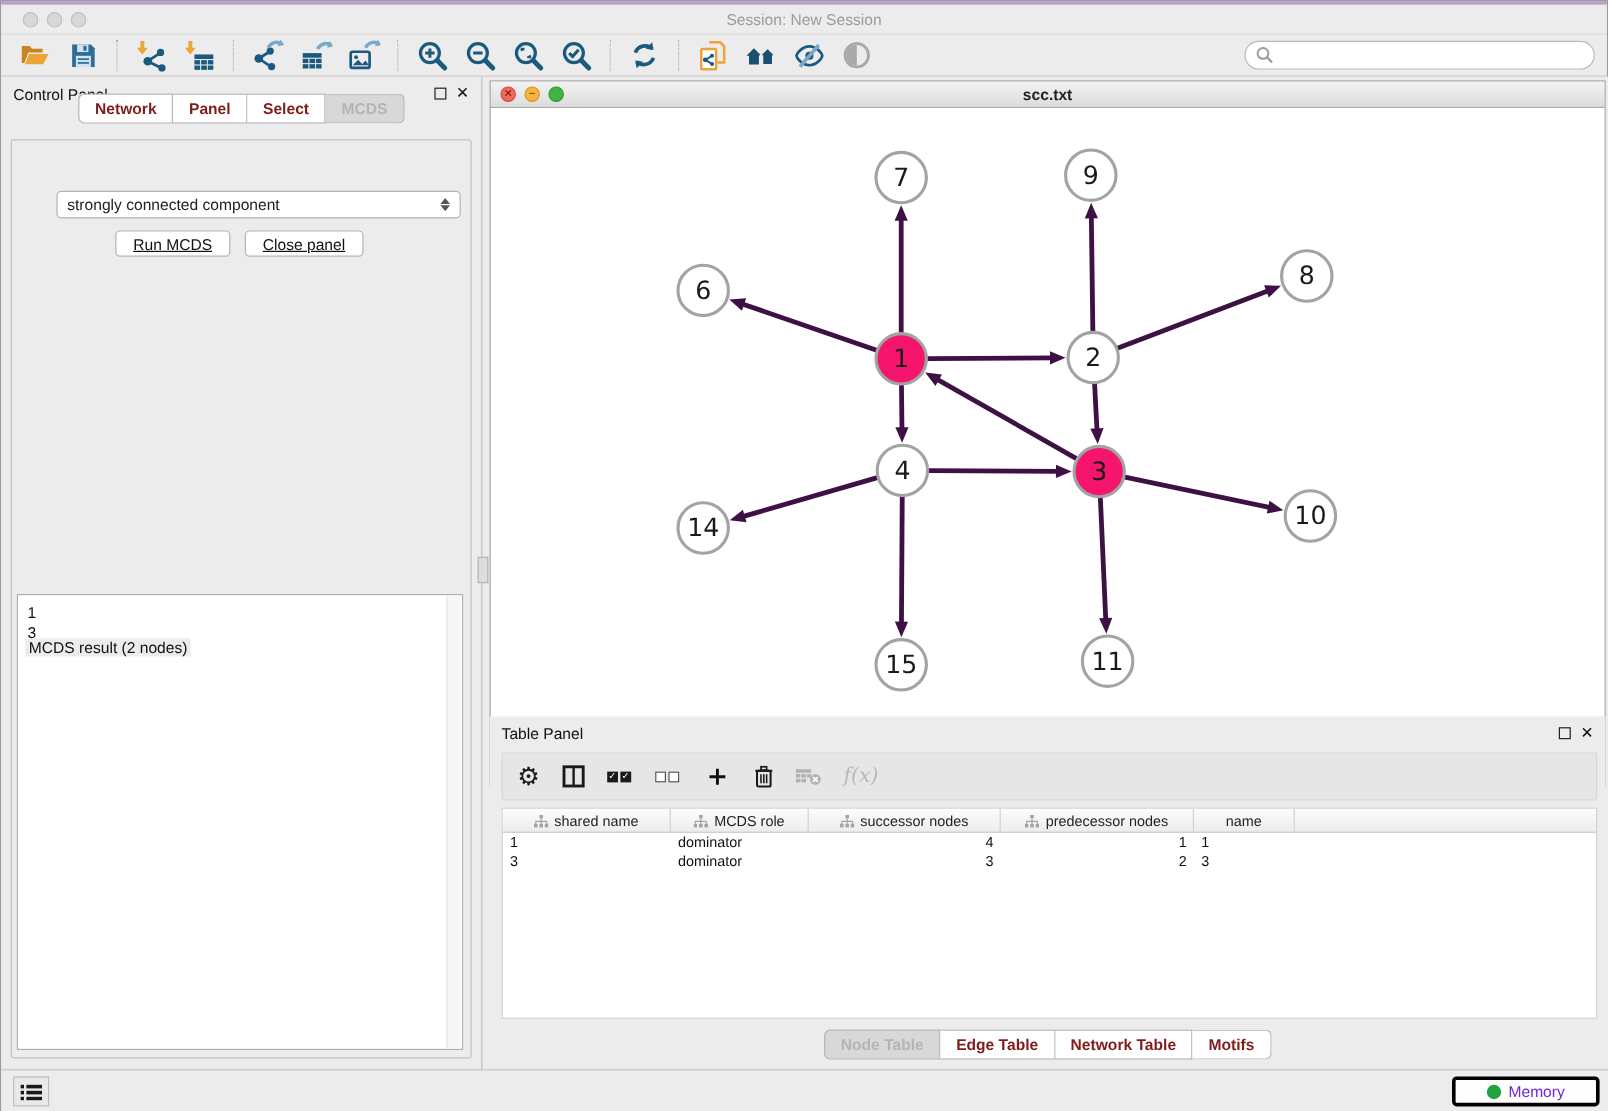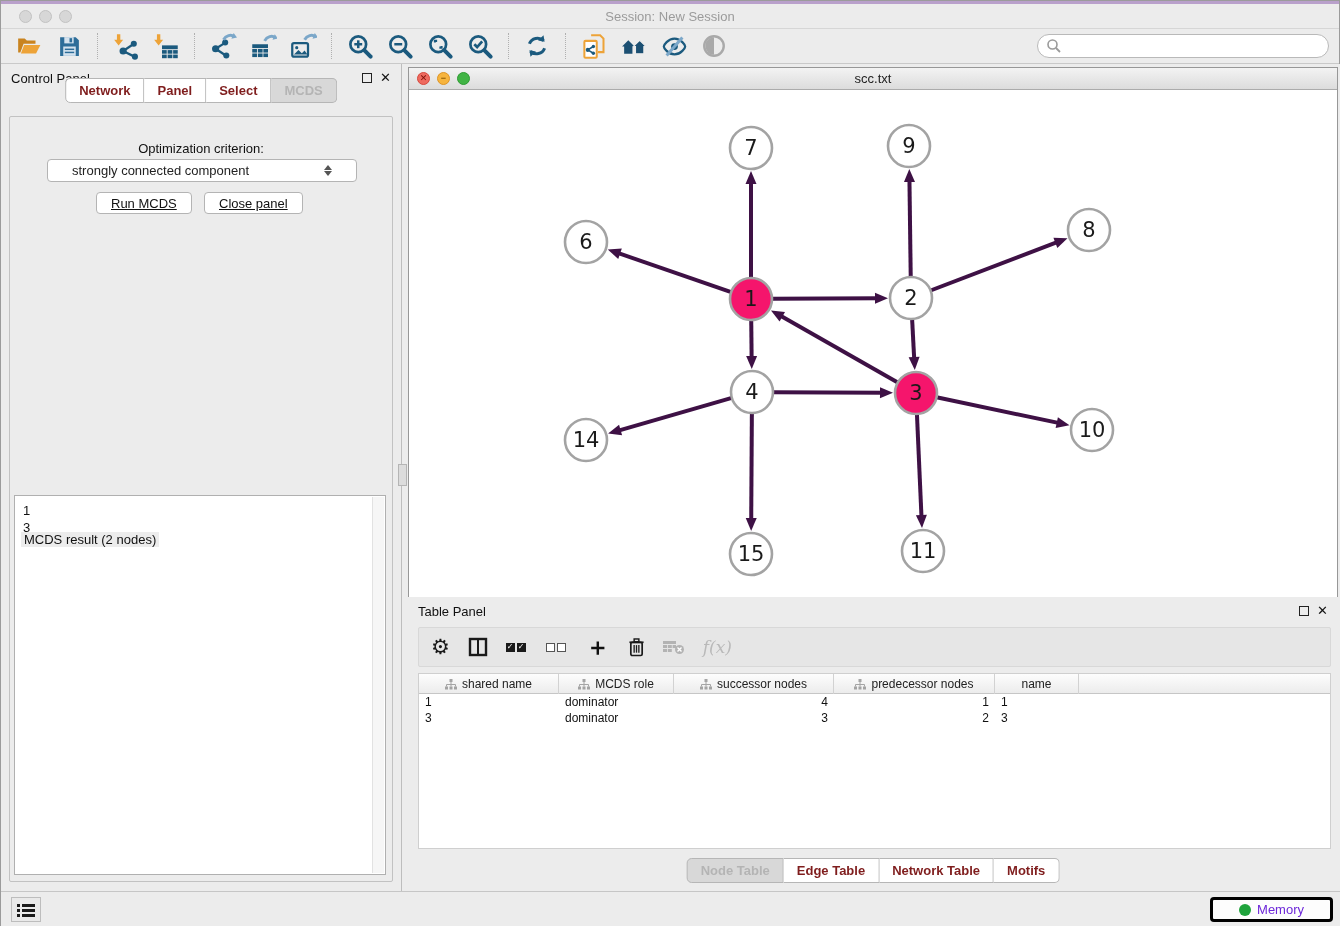--- a/index.html
+++ b/index.html
@@ -33,21 +33,21 @@
 
   .seg-tabs { position:absolute; display:flex; z-index:5; }
   .seg-tab { padding:4px 13px; background:#fff; border:1px solid #b6b6b6; border-left:none; font-size:13px; font-weight:bold; color:#7f1d1d; cursor:default; }
   .seg-tab:first-child { border-left:1px solid #b6b6b6; border-radius:5px 0 0 5px; }
   .seg-tab:last-child { border-radius:0 5px 5px 0; }
   .seg-tab.active { background:#d8d8d8; color:#b4b4b4; }
   #cp-tabs { top:14px; left:50%; transform:translateX(-50%); }
 
   #cp-content { position:absolute; left:8px; top:52px; width:384px; height:766px; border:1px solid #c2c2c2; background:#ececec; border-radius:2px; }
   #opt-label { position:absolute; top:24px; width:100%; text-align:center; font-size:13px; color:#111; }
-  #opt-select { position:absolute; top:42px; left:37px; width:310px; height:23px; background:#fff; border:1px solid #b4b4b4; border-radius:4px; display:flex; align-items:center; padding:0 24px; font-size:13px; }
+  #opt-select { position:absolute; top:42px; left:37px; width:337px; height:23px; background:#fff; border:1px solid #b4b4b4; border-radius:4px; display:flex; align-items:center; padding:0 8px; font-size:13px; }
   #opt-stepper { margin-left:auto; display:flex; flex-direction:column; gap:1px; }
   #opt-stepper i { width:0; height:0; border-left:4px solid transparent; border-right:4px solid transparent; }
   #opt-stepper i.up { border-bottom:5px solid #555; }
   #opt-stepper i.down { border-top:5px solid #555; }
   .cp-btn { position:absolute; top:75px; height:22px; background:#fff; border:1px solid #b4b4b4; border-radius:4px; font-size:13px; color:#111; padding:0 14px; display:flex; align-items:center;text-decoration:underline; }
   #run-btn { left:86px; }
   #close-btn { left:194px; }
 
   #result-fieldset { position:absolute; left:4px; top:378px; width:372px; height:380px; border:1px solid #b0b0b0; background:#fff; }
   #result-legend { position:absolute; top:-8px; left:6px; background:#ececec; padding:0 3px; font-size:13px; color:#111;margin-top:44px; }
@@ -55,21 +55,21 @@
   #result-scroll { position:absolute; top:1px; right:1px; width:12px; height:calc(100% - 2px); background:#f6f6f6; border-left:1px solid #e2e2e2; }
 
   
   #v-splitter { position:absolute; left:400px; top:0; width:7px; height:827px; background:#ececec; border-left:1px solid #bdbdbd; }
   #v-handle { position:absolute; left:-4px; top:400px; width:9px; height:22px; background:#dcdcdc; border:1px solid #b5b5b5; }
 
   
   #net-window { position:absolute; left:407px; top:3px; width:930px; height:589px; border:1px solid #979797; background:#fff; }
   #net-titlebar { position:absolute; top:0; left:0; width:100%; height:22px; background:linear-gradient(#f3f3f3,#dcdcdc); border-bottom:1px solid #ababab; }
   .net-dot { position:absolute; top:4px; width:13px; height:13px; border-radius:50%; display:flex; align-items:center; justify-content:center; font-size:9px; font-weight:bold; line-height:1; }
-  #net-title { position:absolute; top:3px; width:100%; text-align:center; font-size:13px; color:#222; }
+  #net-title { position:absolute; top:3px; width:100%; text-align:center; font-size:13px; color:#222;font-weight:bold; }
   #net-canvas { position:absolute; top:22px; left:0; width:928px; height:565px; background:#fff; }
   #net-handle { position:absolute; bottom:-4px; left:452px; width:8px; height:8px; background:#e0e0e0; border:1px solid #bbb; }
 
   
   #table-panel { position:absolute; left:407px; top:533px; width:930px; height:294px; background:#ececec; }
   #tp-toolbar { position:absolute; left:10px; top:30px; width:913px; height:40px; background:#e6e6e6; border:1px solid #d8d8d8; border-radius:2px; display:flex; align-items:center; padding-left:12px; gap:18px; }
   .tp-icon { display:flex; align-items:center; justify-content:center; height:26px; }
   .chk { width:9px; height:9px; display:inline-block; margin-right:2px; }
   .chk.filled { background:#1a1a1a; position:relative; }
   .chk.filled::after { content:"✓"; color:#fff; font-size:8px; position:absolute; left:1px; top:-1px; }
@@ -280,21 +280,20 @@
           <span class="close-x">✕</span>
         </span>
       </div>
       <div class="seg-tabs" id="cp-tabs">
         <span class="seg-tab">Network</span>
         <span class="seg-tab">Panel</span>
         <span class="seg-tab">Select</span>
         <span class="seg-tab active">MCDS</span>
       </div>
       <div id="cp-content">
-        <div id="opt-label">Optimization criterion:</div>
         <div id="opt-select">
           <span>strongly connected component</span>
           <span id="opt-stepper">
               <i class="up"></i>
               <i class="down"></i>
             </span>
         </div>
         <button class="cp-btn" id="run-btn">Run MCDS</button>
         <button class="cp-btn" id="close-btn">Close panel</button>
         <div id="result-fieldset">

